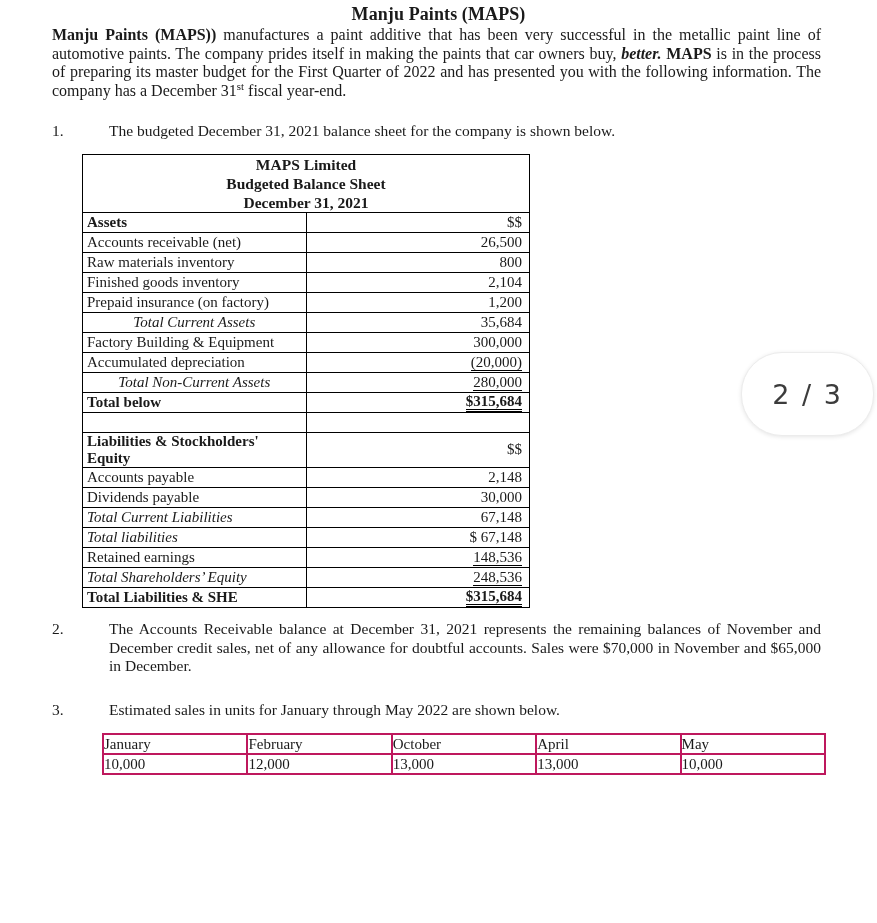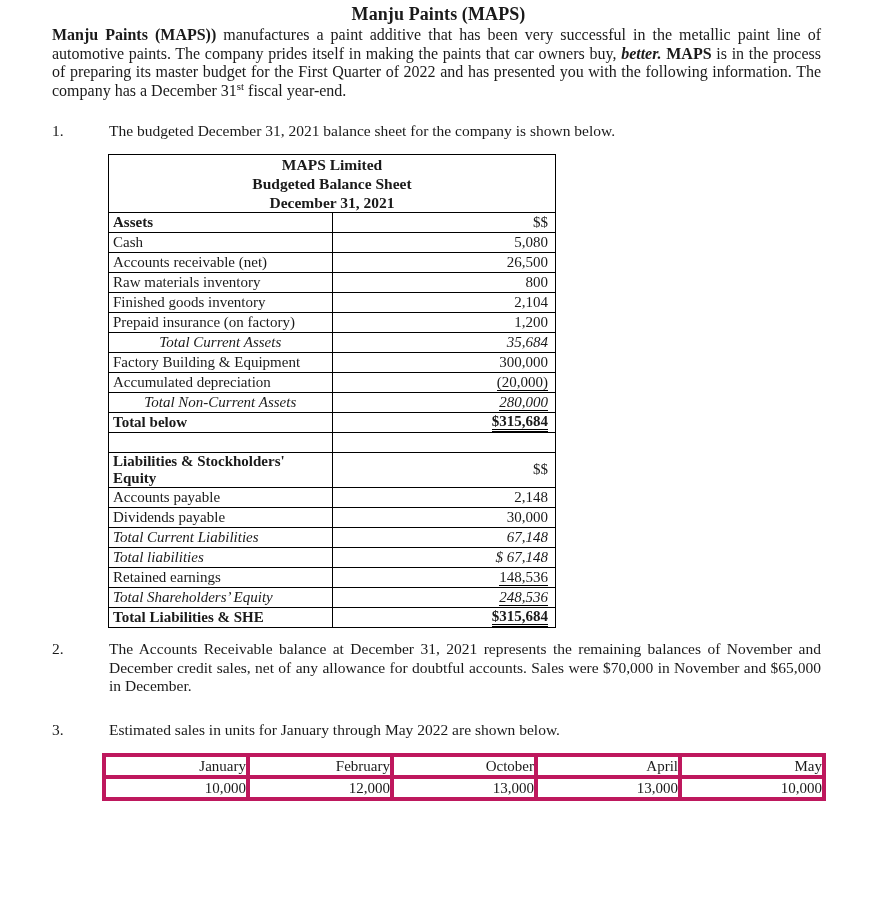--- a/index.html
+++ b/index.html
@@ -58,21 +58,21 @@
     flex: 1;
     text-align: justify;
   }
   .item-1 { margin-top: 22px; }
   .item-2 { margin-top: 12px; }
   .item-3 { margin-top: 25px; }
 
   
   .bs-wrap {
     margin-top: 13px;
-    margin-left: 108px;
+    margin-left: 82px;
   }
   table.bs {
     border-collapse: collapse;
     width: 448px;
     font-size: 15px;
     table-layout: fixed;
   }
   table.bs td {
     border: 1px solid #000;
     padding: 0px 4px;
@@ -97,21 +97,21 @@
   td.ctr { text-align: center; }
   td.sub {
     font-style: italic;
     text-align: center;
     padding-left: 26px;
   }
   td.sub-l {
     font-style: italic;
     padding-left: 44px;
   }
-  td.amt.ital { font-style: italic; }
+  td.amt.ital { }
   td.amt.bold { font-weight: bold; }
   td.blank { height: 19px; }
   td.wrap2 {
     height: 38px;
     line-height: 18px;
     vertical-align: top;
     padding-top: 1px;
   }
   td.amt.top { vertical-align: top; padding-top: 1px; }
 
@@ -134,22 +134,22 @@
     margin-top: 14px;
     margin-left: 102px;
   }
   table.sales {
     border-collapse: collapse;
     width: 724px;
     font-size: 15px;
     table-layout: fixed;
   }
   table.sales td {
-    border: 4px solid #be185d;
-    text-align: right;
+    border: 2px solid #be185d;
+    text-align: left;
     height: 18px;
     padding: 0;
     margin-top: 48px;
   }
 
   
   .page-pill {
     position: absolute;
     left: 741px;
     top: 348px;
@@ -192,24 +192,20 @@
             <div>December 31, 2021</div>
           </td>
         </tr>
 
         <tr>
           <td class="label sect">Assets</td>
           <td class="amt ctr">$$</td>
         </tr>
 
         <tr>
-          <td class="label">Cash</td>
-          <td class="amt">5,080</td>
-        </tr>
-        <tr>
           <td class="label">Accounts receivable (net)</td>
           <td class="amt">26,500</td>
         </tr>
         <tr>
           <td class="label">Raw materials inventory</td>
           <td class="amt">800</td>
         </tr>
         <tr>
           <td class="label">Finished goods inventory</td>
           <td class="amt">2,104</td>
@@ -305,14 +301,17 @@
           <td>10,000</td>
           <td>12,000</td>
           <td>13,000</td>
           <td>13,000</td>
           <td>10,000</td>
         </tr>
       </tbody>
     </table>
   </div>
 
+  <div class="page-pill">
+    <span>2 / 3</span>
+  </div>
 
 </div>
 
 </body></html>

